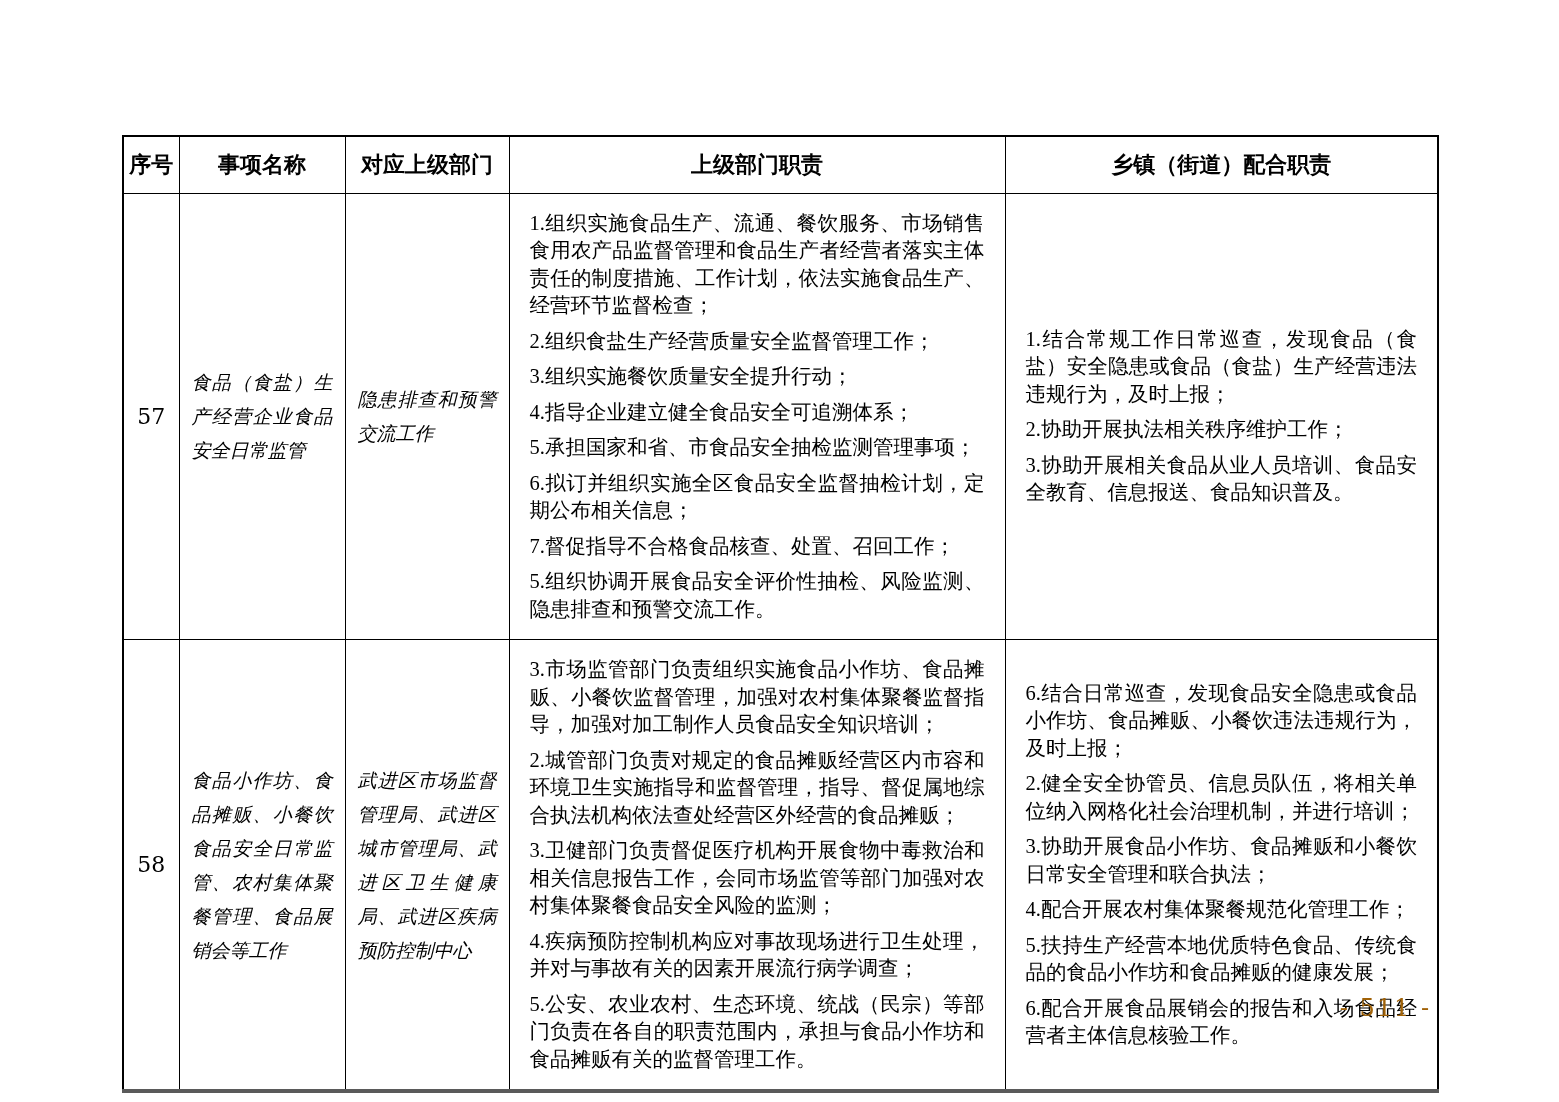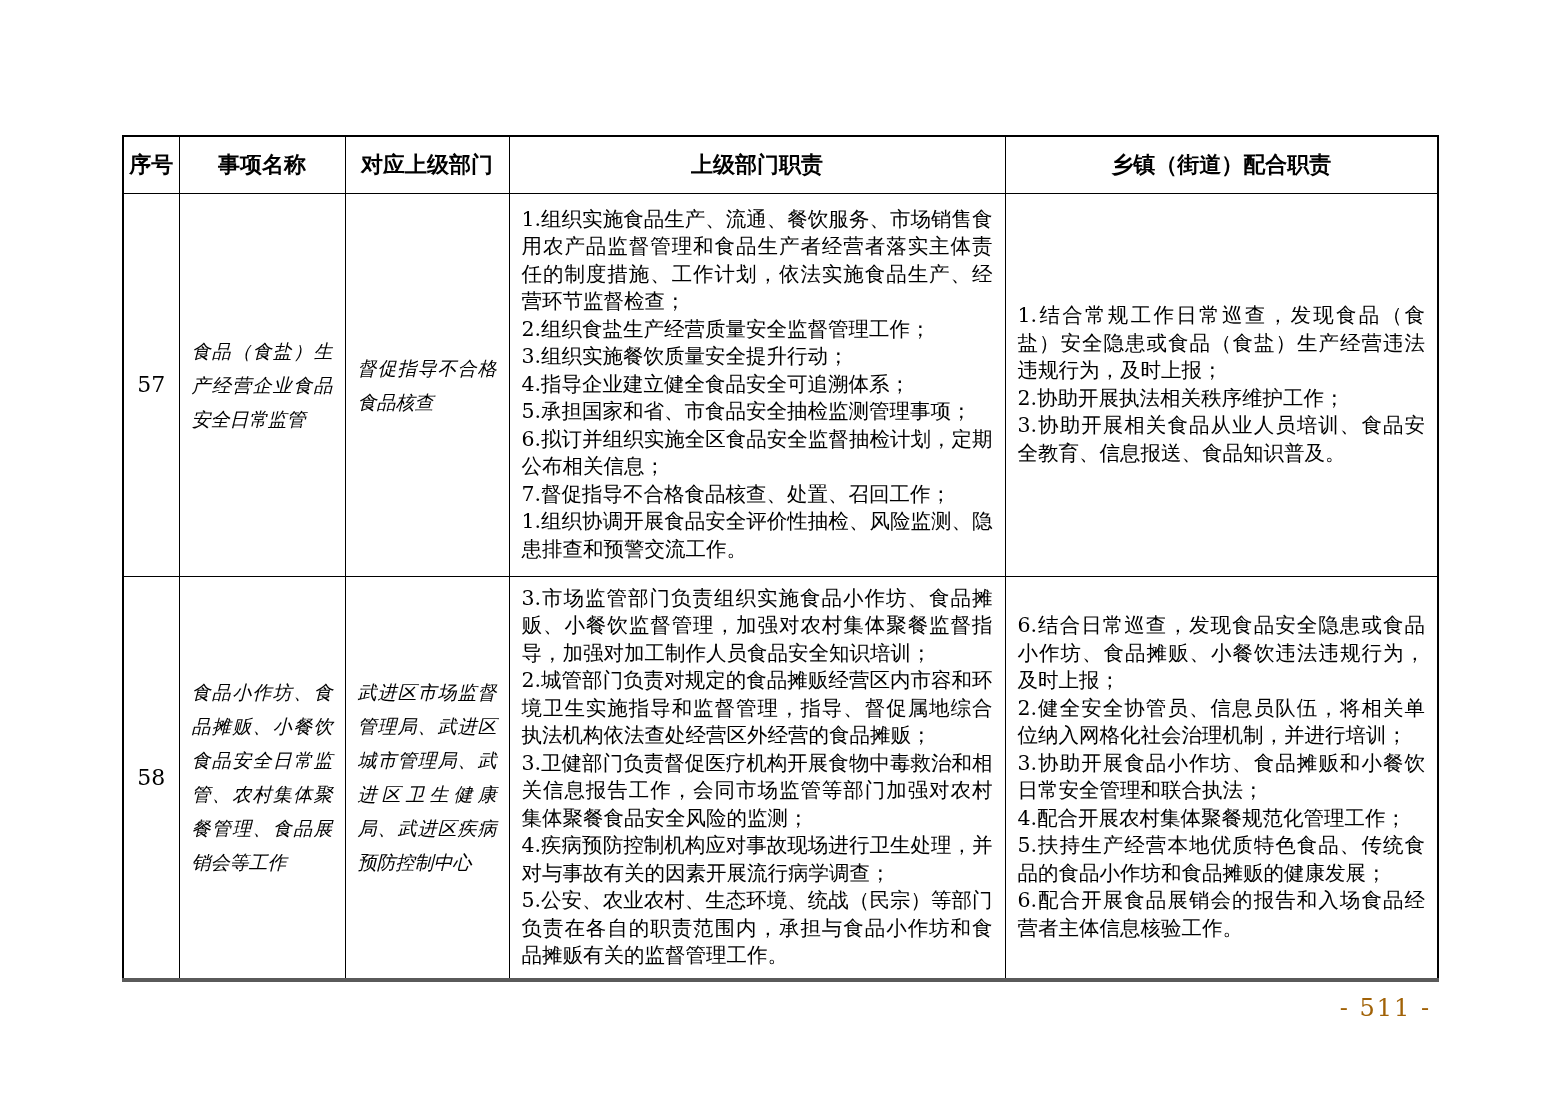--- a/index.html
+++ b/index.html
@@ -60,23 +60,24 @@
     text-align: justify;
     text-justify: inter-ideograph;
     font-style: italic;
   }
   td.duties {
     font-size: 20.5px;
     line-height: 27.5px;
     padding: 8px 12px 8px 12px;
   }
   td.duties p {
-    margin: 0;
+    margin: 8px;
     text-align: justify;
     text-justify: inter-ideograph;
+    font-family: Liberation Serif, serif;
   }
   .page-number {
     position: absolute;
     top: 994px;
     right: 128px;
     font-size: 24px;
     letter-spacing: 2px;
     font-family: "DejaVu Serif", "Liberation Serif", serif;
     color: #a16207;
   }
@@ -100,30 +101,30 @@
         <th>事项名称</th>
         <th>对应上级部门</th>
         <th>上级部门职责</th>
         <th>乡镇（街道）配合职责</th>
       </tr>
     </thead>
     <tbody>
       <tr class="row-57">
         <td class="seq">57</td>
         <td class="name">食品（食盐）生产经营企业食品安全日常监管</td>
-        <td class="dept">督促指导不合格食品核查</td>
+        <td class="dept">隐患排查和预警交流工作</td>
         <td class="duties">
             <p>1.组织实施食品生产、流通、餐饮服务、市场销售食用农产品监督管理和食品生产者经营者落实主体责任的制度措施、工作计划，依法实施食品生产、经营环节监督检查；</p>
             <p>2.组织食盐生产经营质量安全监督管理工作；</p>
             <p>3.组织实施餐饮质量安全提升行动；</p>
             <p>4.指导企业建立健全食品安全可追溯体系；</p>
             <p>5.承担国家和省、市食品安全抽检监测管理事项；</p>
             <p>6.拟订并组织实施全区食品安全监督抽检计划，定期公布相关信息；</p>
             <p>7.督促指导不合格食品核查、处置、召回工作；</p>
-            <p>1.组织协调开展食品安全评价性抽检、风险监测、隐患排查和预警交流工作。</p>
+            <p>5.组织协调开展食品安全评价性抽检、风险监测、隐患排查和预警交流工作。</p>
           </td>
         <td class="duties">
             <p>1.结合常规工作日常巡查，发现食品（食盐）安全隐患或食品（食盐）生产经营违法违规行为，及时上报；</p>
             <p>2.协助开展执法相关秩序维护工作；</p>
             <p>3.协助开展相关食品从业人员培训、食品安全教育、信息报送、食品知识普及。</p>
           </td>
       </tr>
       <tr class="row-58">
         <td class="seq">58</td>
         <td class="name">食品小作坊、食品摊贩、小餐饮食品安全日常监管、农村集体聚餐管理、食品展销会等工作</td>

